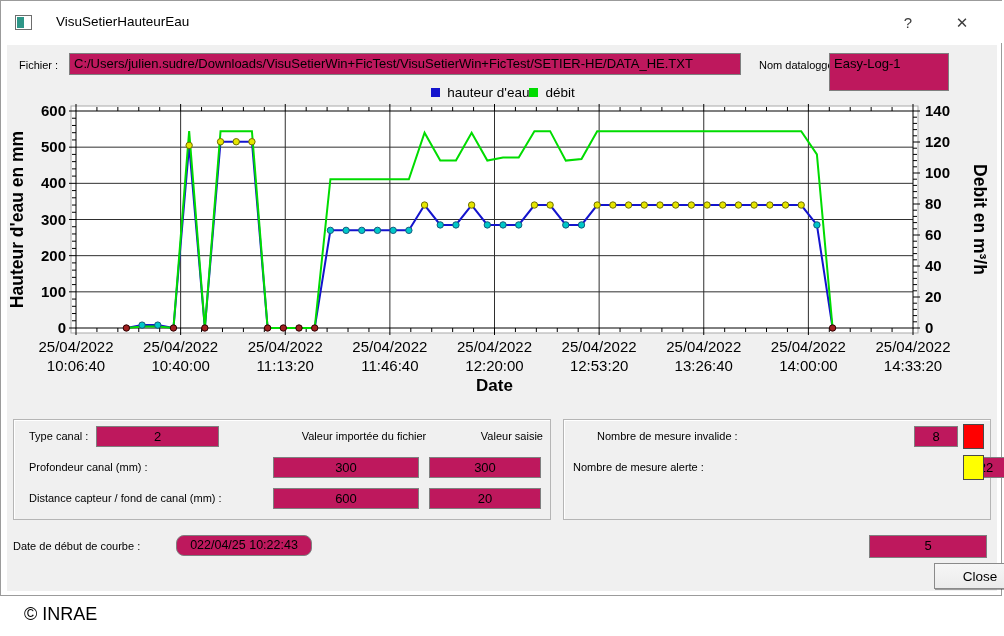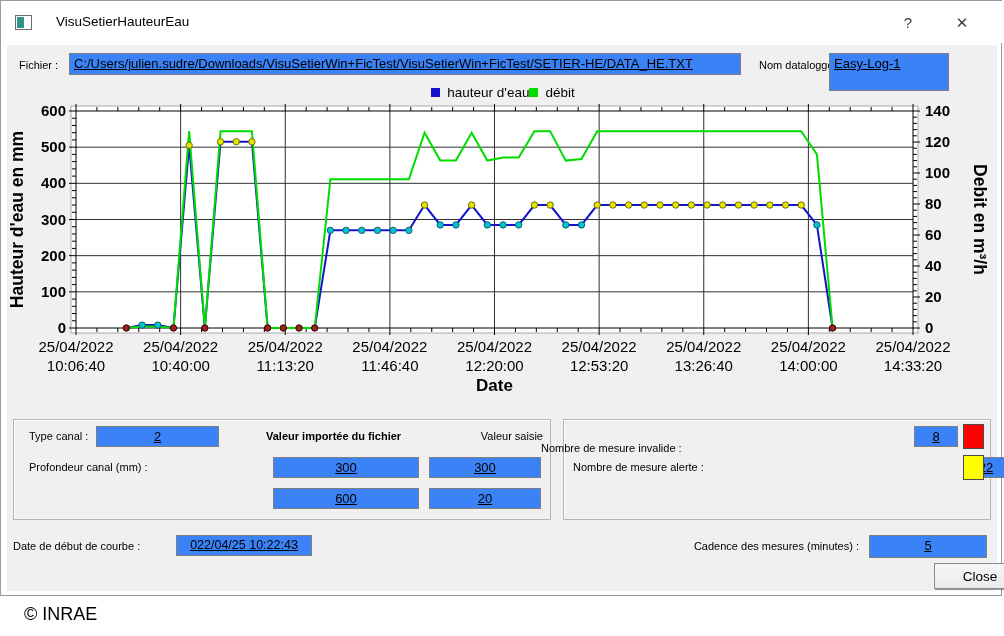--- a/index.html
+++ b/index.html
@@ -9,22 +9,22 @@
           border:1px solid #9b9b9b;background:#ffffff;box-sizing:border-box;}
   .titlebar{position:absolute;left:0;top:0;width:1002px;height:42px;background:#ffffff;}
   .win-icon{position:absolute;left:14px;top:14px;width:15px;height:13px;border:1px solid #6d6d6d;
             background:linear-gradient(90deg,#2e9688 0 55%,#ffffff 55%);
             box-shadow:inset 0 0 0 1px #ffffff;}
   .win-title{position:absolute;left:31px;top:13px;font-size:13.5px;margin-left:24px;}
   .cap-btn{position:absolute;top:11px;width:30px;height:22px;text-align:center;
            font-size:15px;color:#3c3c3c;line-height:22px;cursor:default;}
   .client{position:absolute;left:6px;top:44px;width:990px;height:546px;background:#f0f0f0;}
   .lbl{position:absolute;font-size:11px;white-space:nowrap;}
-  .field{position:absolute;background:#3b82f6;border:1px solid #7f7f7f;box-sizing:border-box;
-         font-size:13px;line-height:19px;padding:0 4px;white-space:nowrap;overflow:hidden;text-decoration:underline;}
+  .field{position:absolute;background:#be185d;border:1px solid #7f7f7f;box-sizing:border-box;
+         font-size:13px;line-height:19px;padding:0 4px;white-space:nowrap;overflow:hidden;}
   .center{text-align:center;}
   .legend{position:absolute;left:0;top:84px;width:1004px;display:flex;
           justify-content:center;align-items:center;}
   .legend-item{display:flex;align-items:center;gap:7px;font-size:13.5px;}
   .swatch{width:9px;height:9px;display:inline-block;}
   .chart-wrap{position:absolute;left:0;top:98px;width:1004px;height:300px;}
   .groupbox{position:absolute;border:1px solid #b5b5b5;box-shadow:1px 1px 0 #ffffff inset;
             box-sizing:border-box;background:#f0f0f0;}
   .colorbox{position:absolute;border:1px solid #4a4a4a;box-sizing:border-box;}
   .btn{position:absolute;background:linear-gradient(#f6f6f6,#ebebeb);
@@ -312,42 +312,42 @@
             <circle cx="800.2081875" cy="106.03333333333333" r="3.2" fill="#e6e600" stroke="#6e6e00" stroke-width="1"></circle>
             <circle cx="815.9019375" cy="125.92500000000001" r="3.2" fill="#00c8c8" stroke="#155a7d" stroke-width="1"></circle>
             <circle cx="831.5956874999999" cy="229" r="3.2" fill="#a02020" stroke="#2d0000" stroke-width="1"></circle>
           </g>
         </svg>
     </div>
 
     <div class="groupbox" style="left:12px;top:418px;width:538px;height:101px;"></div>
     <span class="lbl" style="left:28px;top:429px;">Type canal :</span>
     <div class="field center" style="left:95px;top:425px;width:123px;height:21px;">2</div>
-    <span class="lbl" style="left:265px;top:429px;width:196px;font-weight:bold;">Valeur importée du fichier</span>
+    <span class="lbl" style="left:265px;top:429px;width:196px;text-align:center;">Valeur importée du fichier</span>
     <span class="lbl" style="left:462px;top:429px;width:80px;text-align:right;">Valeur saisie</span>
 
     <span class="lbl" style="left:28px;top:460px;">Profondeur canal (mm) :</span>
     <div class="field center" style="left:272px;top:456px;width:146px;height:21px;">300</div>
     <div class="field center" style="left:428px;top:456px;width:112px;height:21px;">300</div>
 
+    <span class="lbl" style="left:28px;top:491px;">Distance capteur / fond de canal (mm) :</span>
     <div class="field center" style="left:272px;top:487px;width:146px;height:21px;">600</div>
     <div class="field center" style="left:428px;top:487px;width:112px;height:21px;">20</div>
 
     <div class="groupbox" style="left:562px;top:418px;width:428px;height:101px;"></div>
-    <span class="lbl" style="left:540px;top:429px;margin-top:12px;">Nombre de mesure invalide :</span>
+    <span class="lbl" style="left:596px;top:429px;">Nombre de mesure invalide :</span>
     <div class="field center" style="left:913px;top:425px;width:44px;height:21px;">8</div>
     <div class="colorbox" style="left: 962px; top: 423px; width: 21px; height: 25px; background: rgb(255, 0, 0);"></div>
 
     <span class="lbl" style="left:572px;top:460px;">Nombre de mesure alerte :</span>
     <div class="field center" style="left:963px;top:456px;width:44px;height:21px;">22</div>
     <div class="colorbox" style="left: 962px; top: 454px; width: 21px; height: 25px; background: rgb(255, 255, 0);"></div>
 
 
     <span class="lbl" style="left:12px;top:539px;">Date de début de courbe :</span>
-    <div class="field center" style="left:175px;top:534px;width:136px;height:21px;font-size:12.5px;padding:0 1px;">022/04/25 10:22:43</div>
-    <span class="lbl" style="left:640px;top:539px;width:218px;text-align:right;">Cadence des mesures (minutes) :</span>
+    <div class="field center" style="left:175px;top:534px;width:136px;height:21px;font-size:12.5px;padding:0 1px;border-radius:8px;">022/04/25 10:22:43</div>
     <div class="field center" style="left:868px;top:534px;width:118px;height:23px;">5</div>
 
     <div class="btn" style="left:893px;top:562px;width:92px;height:26px;margin-left:40px;">Close</div>
   </div>
 
   <div class="copyright">© INRAE</div>
 </div>
 
 </body></html>

